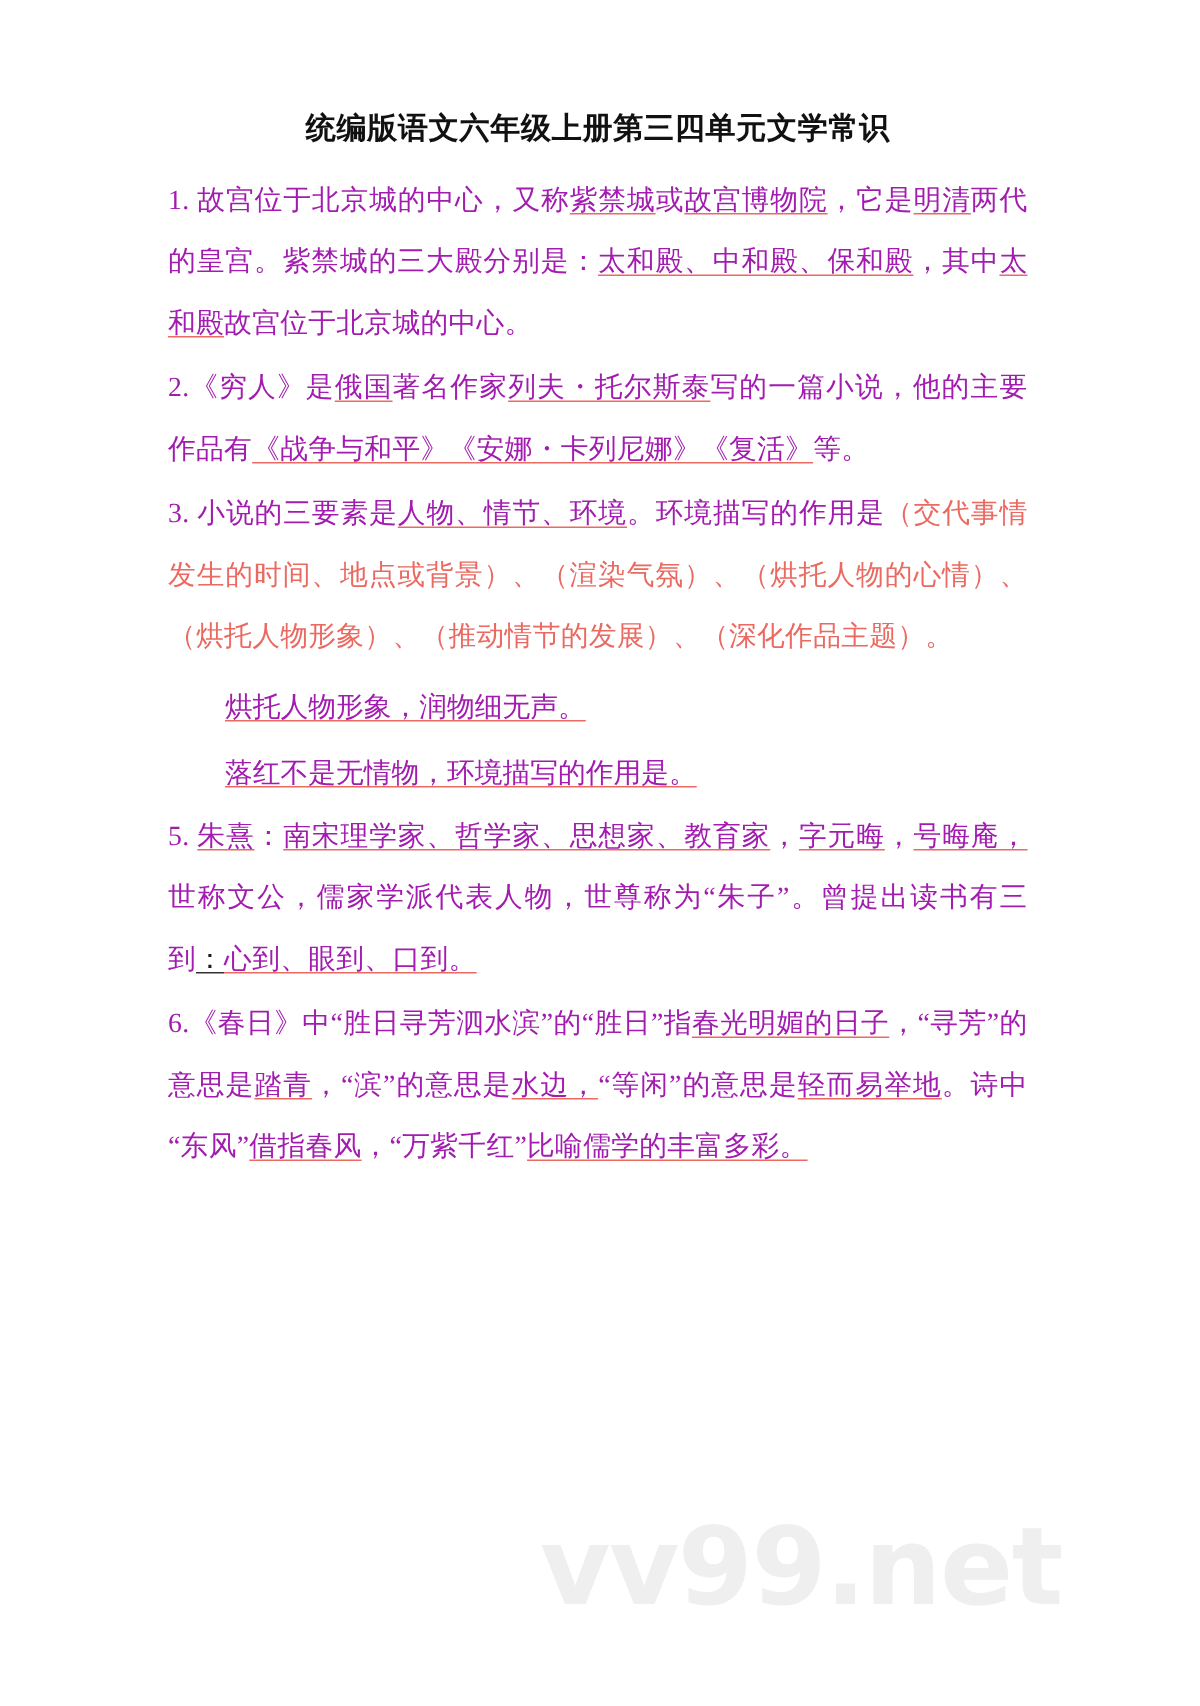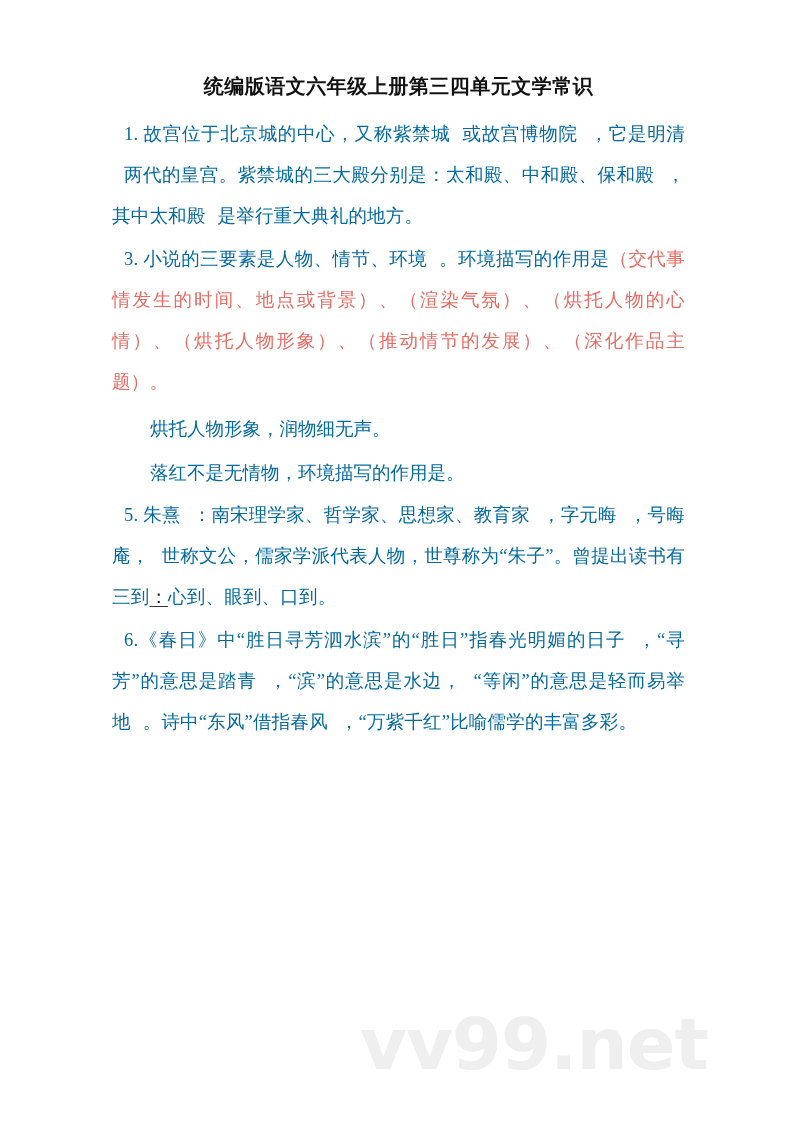--- a/index.html
+++ b/index.html
@@ -89,50 +89,51 @@
 
   .poem-block {
     margin-top: 4px;
   }
 
   
   .r {
     color: #ea6a62;
   }
   .r-u {
-    color: #0369a1;
+    color: #a21caf;
+    text-decoration: underline;
     text-decoration-color: #ea6a62;
     text-underline-offset: 3px;
     text-decoration-thickness: 1px;
   }
   .k-u {
     color: #1a1a1a;
     text-decoration: underline;
     text-decoration-color: #333333;
     text-underline-offset: 3px;
     text-decoration-thickness: 1px;
   }
   .k {
-    color: #0369a1;
-    margin-left: 12px;
+    color: #a21caf;
   }
 </style>
 </head>
 <body>
 
 <div id="page">
 
   <div id="watermark">vv99.net</div>
 
   <div id="content">
 
     <h1 id="doc-title">统编版语文六年级上册第三四单元文学常识</h1>
 
     <div id="body-items">
-        <p class="para"><span class="k">1. 故宫位于北京城的中心，又称</span><span class="r-u">紫禁城</span><span class="k">或</span><span class="r-u">故宫博物院</span><span class="k">，它是</span><span class="r-u">明清</span><span class="k">两代的皇宫。紫禁城的三大殿分别是：</span><span class="r-u">太和殿、中和殿、保和殿</span><span class="k">，其中</span><span class="r-u">太和殿</span><span class="k">是举行重大典礼的地方。</span></p>
+        <p class="para"><span class="k">1. 故宫位于北京城的中心，又称</span><span class="r-u">紫禁城</span><span class="k">或</span><span class="r-u">故宫博物院</span><span class="k">，它是</span><span class="r-u">明清</span><span class="k">两代的皇宫。紫禁城的三大殿分别是：</span><span class="r-u">太和殿、中和殿、保和殿</span><span class="k">，其中</span><span class="r-u">太和殿</span><span class="k">故宫位于北京城的中心。</span></p>
+        <p class="para"><span class="k">2.《穷人》是</span><span class="r-u">俄国</span><span class="k">著名作家</span><span class="r-u">列夫・托尔斯泰</span><span class="k">写的一篇小说，他的主要作品有</span><span class="r-u">《战争与和平》《安娜・卡列尼娜》《复活》</span><span class="k">等。</span></p>
         <p class="para"><span class="k">3. 小说的三要素是</span><span class="r-u">人物、情节、环境</span><span class="k">。环境描写的作用是</span><span class="r">（交代事情发生的时间、地点或背景）、（渲染气氛）、（烘托人物的心情）、（烘托人物形象）、（推动情节的发展）、（深化作品主题）。</span></p>
         <div class="poem-block">
           <p class="poem"><span class="r-u">烘托人物形象，润物细无声。</span></p>
           <p class="poem"><span class="r-u">落红不是无情物，环境描写的作用是。</span></p>
         </div>
         <p class="para"><span class="k">5. </span><span class="r-u">朱熹</span><span class="k">：</span><span class="r-u">南宋理学家、哲学家、思想家、教育家</span><span class="k">，</span><span class="r-u">字元晦</span><span class="k">，</span><span class="r-u">号晦庵，</span><span class="k">世称文公，儒家学派代表人物，世尊称为“朱子”。曾提出读书有三到</span><span class="k-u">：</span><span class="r-u">心到、眼到、口到。</span></p>
         <p class="para"><span class="k">6.《春日》中“胜日寻芳泗水滨”的“胜日”指</span><span class="r-u">春光明媚的日子</span><span class="k">，“寻芳”的意思是</span><span class="r-u">踏青</span><span class="k">，“滨”的意思是</span><span class="r-u">水边，</span><span class="k">“等闲”的意思是</span><span class="r-u">轻而易举地</span><span class="k">。诗中“东风”</span><span class="r-u">借指春风</span><span class="k">，“万紫千红”</span><span class="r-u">比喻儒学的丰富多彩。</span></p>
       </div>
 
   </div>

